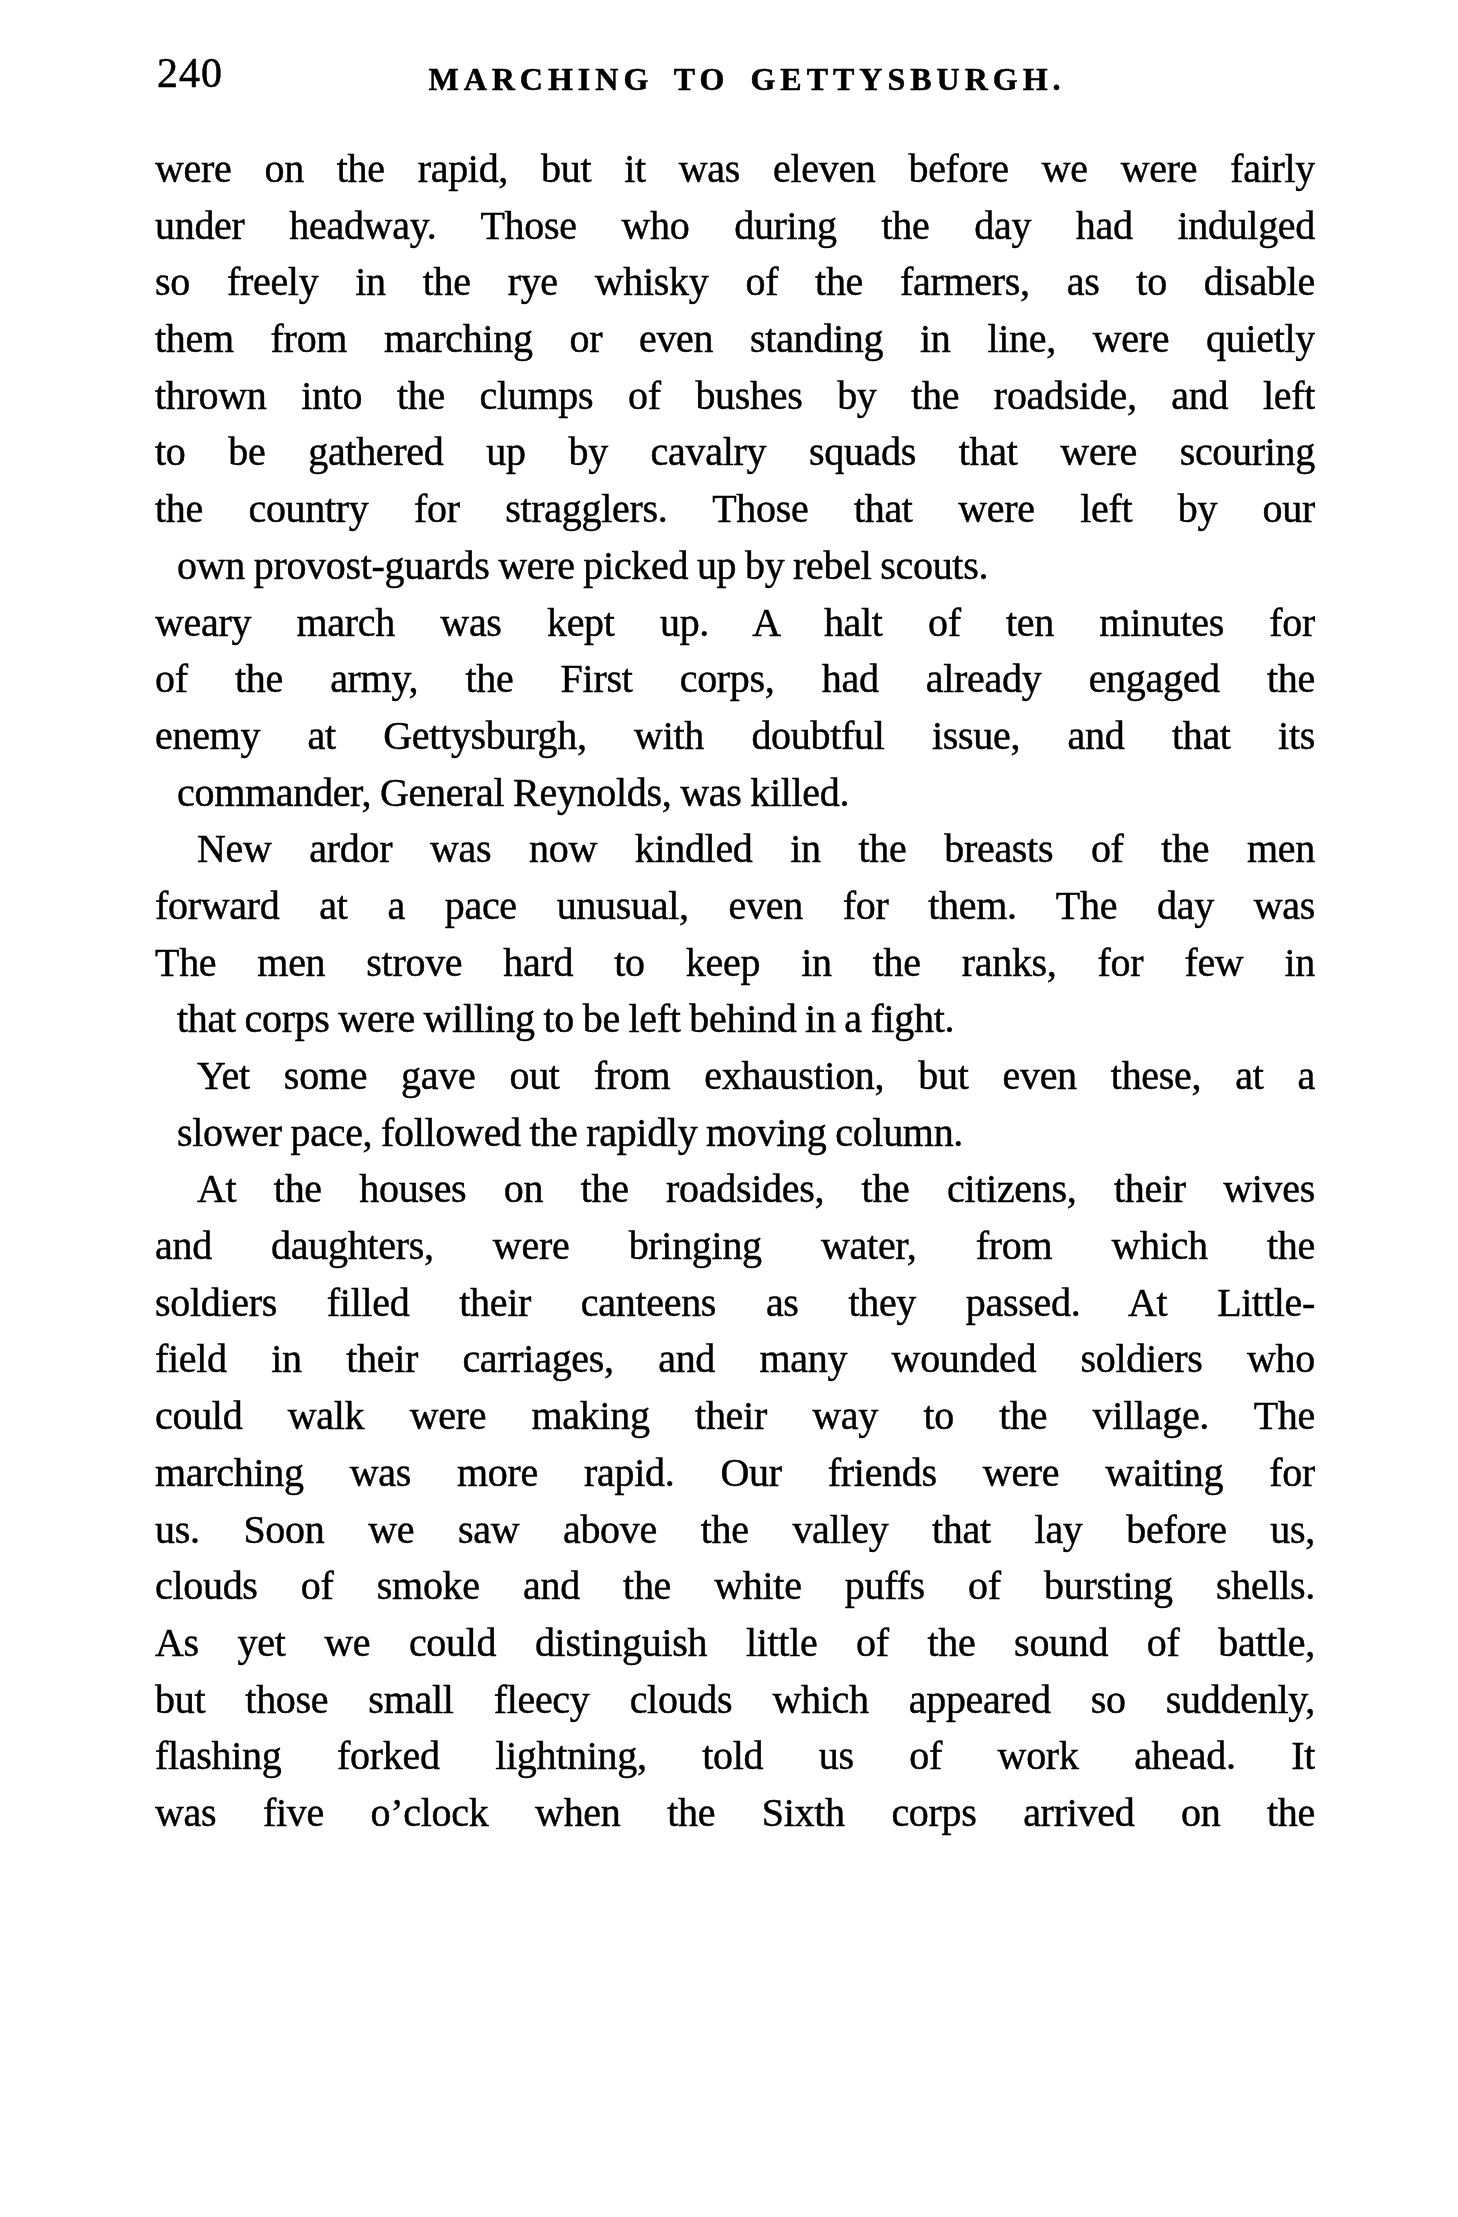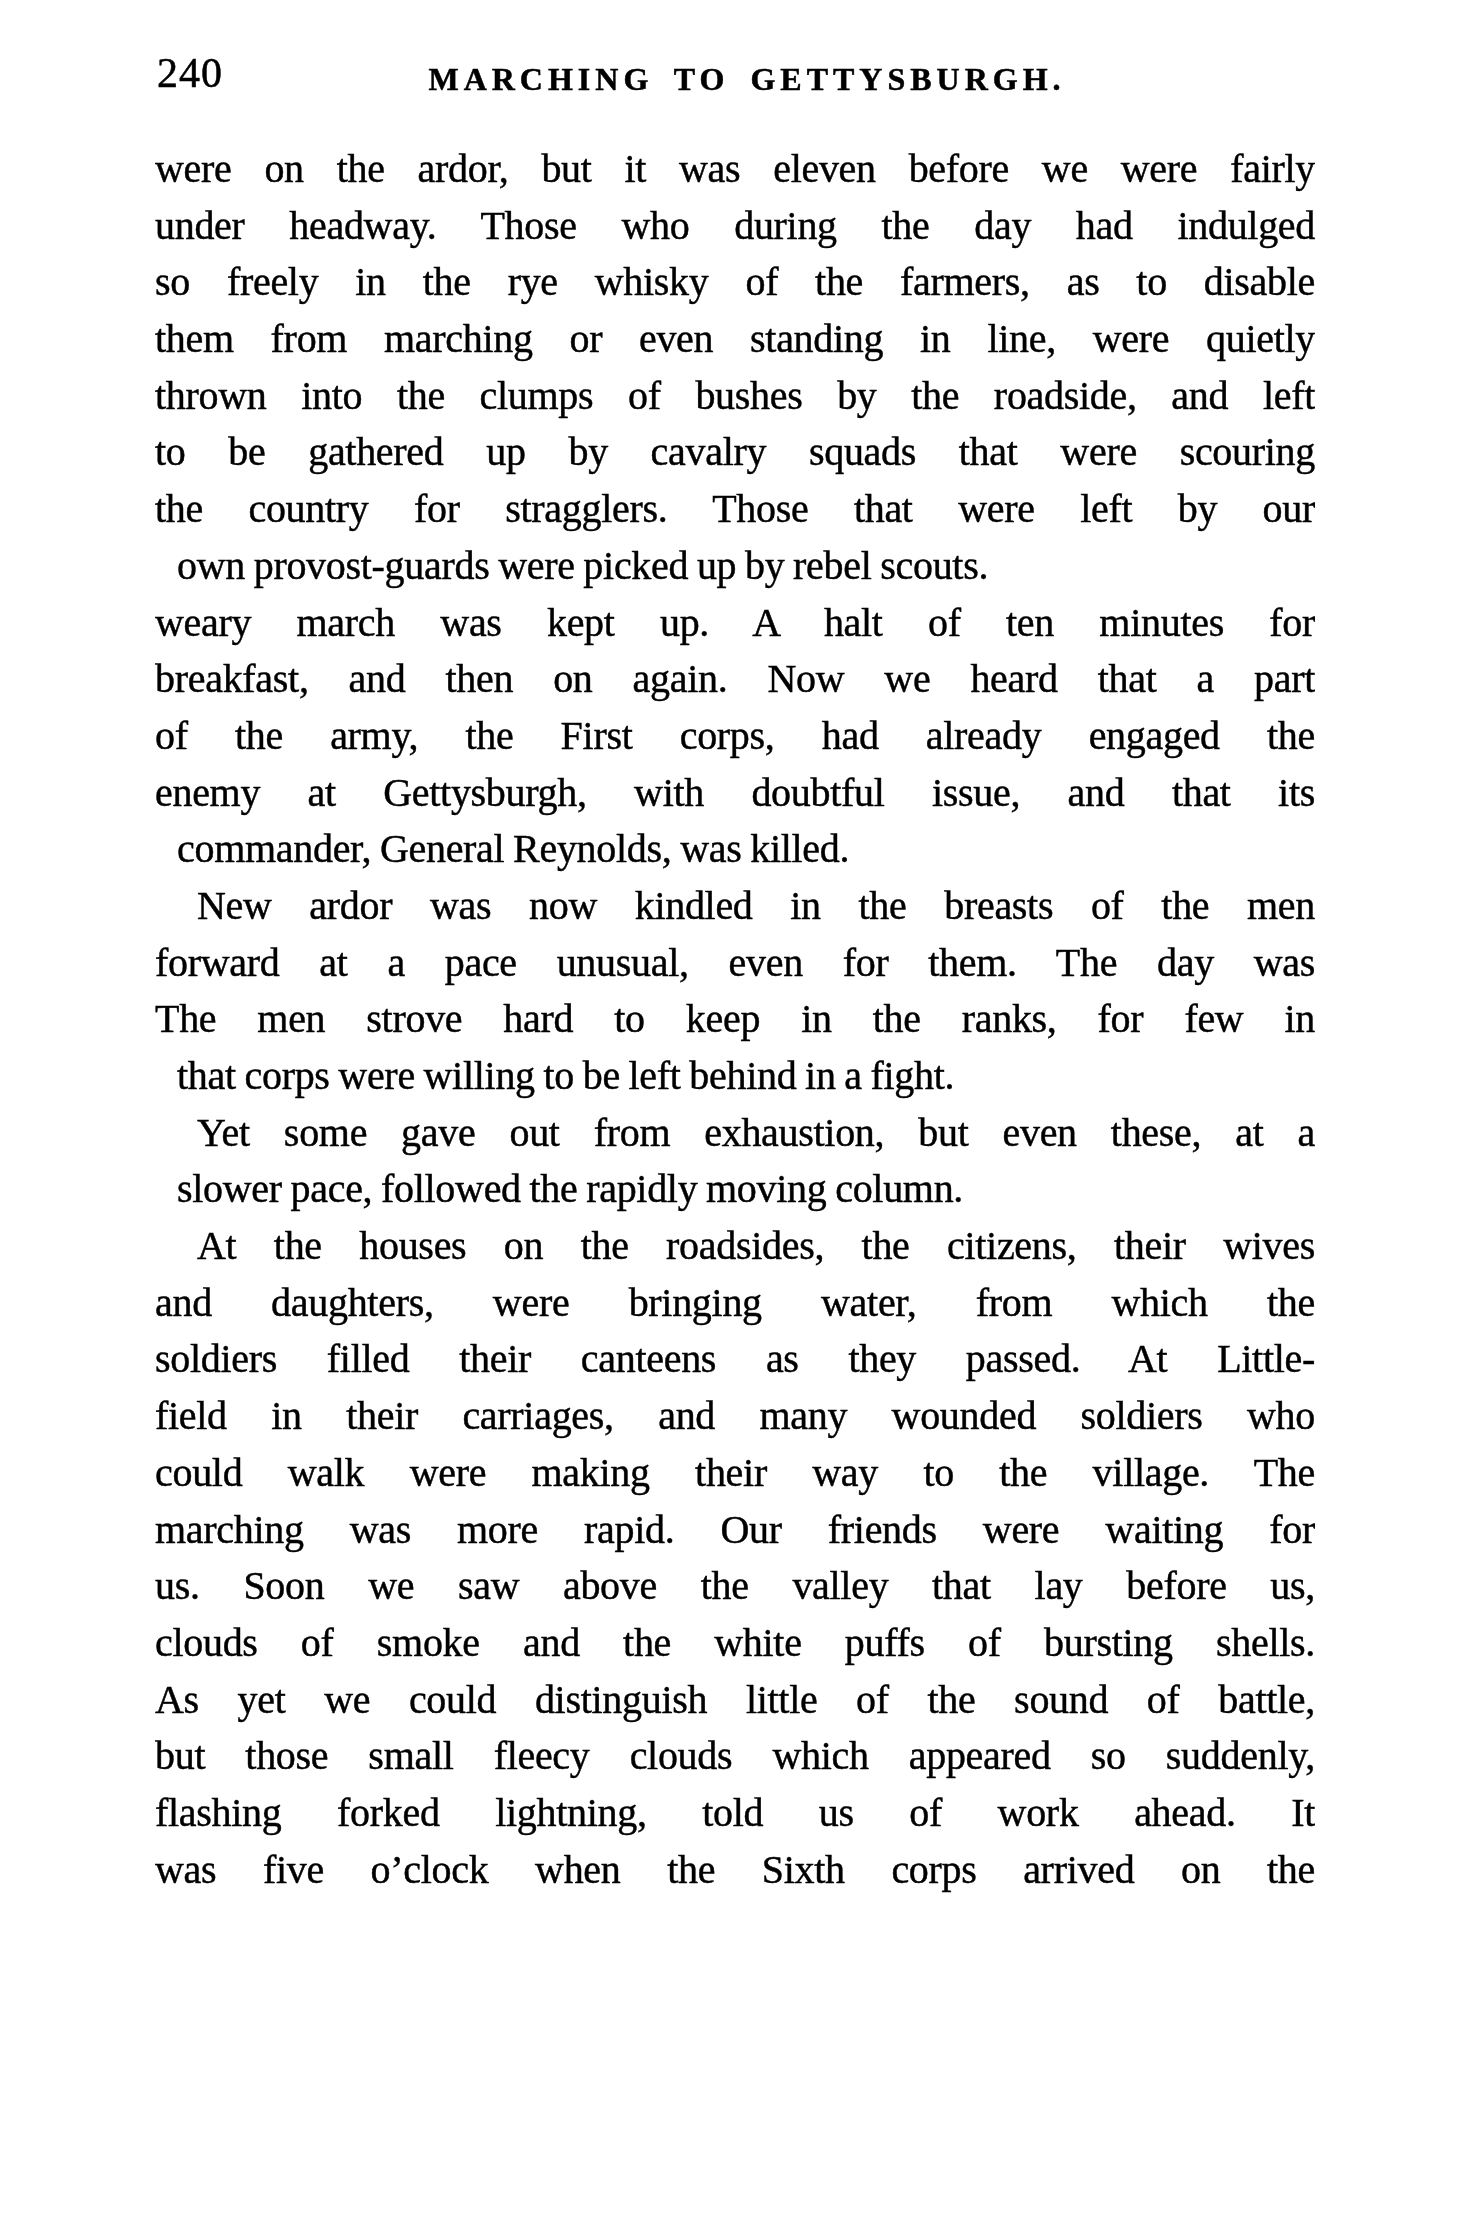--- a/index.html
+++ b/index.html
@@ -64,30 +64,29 @@
     margin-left: 22px;
   }
 </style>
 </head>
 <body>
 
 <div class="page">
   <div class="page-number">240</div>
   <div class="running-title">MARCHING TO GETTYSBURGH.</div>
   <div class="text-block">
-      <div class="line">were on the ardor, but it was eleven before we were fairly</div>
+      <div class="line">were on the rapid, but it was eleven before we were fairly</div>
       <div class="line">under headway.  Those who during the day had indulged</div>
       <div class="line">so freely in the rye whisky of the farmers, as to disable</div>
       <div class="line">them from marching or even standing in line, were quietly</div>
       <div class="line">thrown into the clumps of bushes by the roadside, and left</div>
       <div class="line">to be gathered up by cavalry squads that were scouring</div>
       <div class="line">the country for stragglers.  Those that were left by our</div>
       <div class="line endpara">own provost-guards were picked up by rebel scouts.</div>
       <div class="line">weary march was kept up.  A halt of ten minutes for</div>
-      <div class="line">breakfast, and then on again.  Now we heard that a part</div>
       <div class="line">of the army, the First corps, had already engaged the</div>
       <div class="line">enemy at Gettysburgh, with doubtful issue, and that its</div>
       <div class="line endpara">commander, General Reynolds, was killed.</div>
       <div class="line indent">New ardor was now kindled in the breasts of the men</div>
       <div class="line">forward at a pace unusual, even for them.  The day was</div>
       <div class="line">The men strove hard to keep in the ranks, for few in</div>
       <div class="line endpara">that corps were willing to be left behind in a fight.</div>
       <div class="line indent">Yet some gave out from exhaustion, but even these, at a</div>
       <div class="line endpara">slower pace, followed the rapidly moving column.</div>
       <div class="line indent">At the houses on the roadsides, the citizens, their wives</div>

